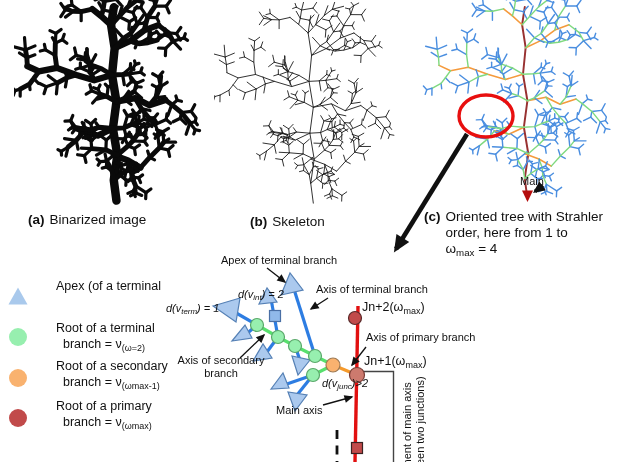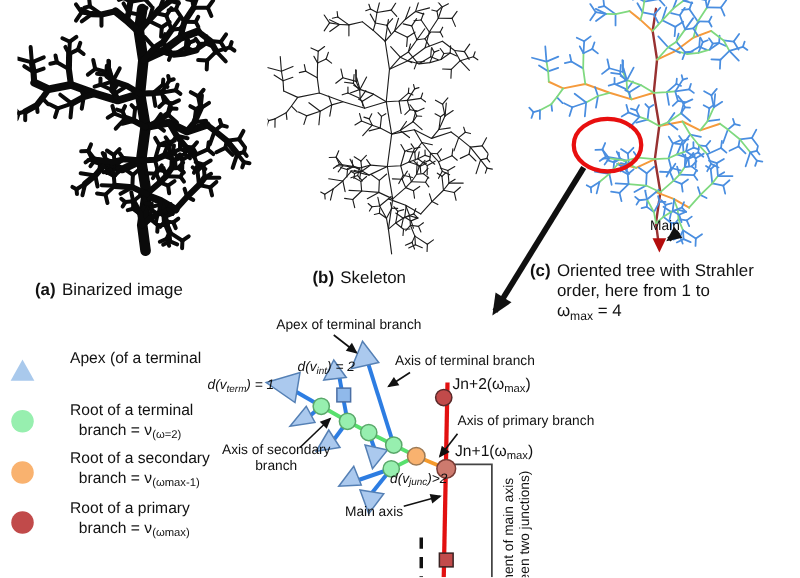--- a/index.html
+++ b/index.html
@@ -1259,21 +1259,21 @@
 
     <g stroke="#111" stroke-width="1.3">
       <line x1="107" y1="22" x2="125" y2="36" marker-end="url(#ah-s)"></line>
       <line x1="168" y1="52" x2="151" y2="63" marker-end="url(#ah-s)"></line>
       <line x1="80" y1="112" x2="104" y2="89" marker-end="url(#ah-s)"></line>
       <line x1="206" y1="101" x2="192" y2="119" marker-end="url(#ah-s)"></line>
       <line x1="163" y1="159" x2="192" y2="151" marker-end="url(#ah-s)"></line>
     </g>
   </svg>
 
-  <div class="caption" id="cap-a" style="left:28px;top:212px;margin-top:12px;">
+  <div class="caption" id="cap-a" style="left:28px;top:212px;">
     <span class="tag">(a)</span><span>Binarized image</span>
   </div>
   <div class="caption" id="cap-b" style="left:250px;top:214px;">
     <span class="tag">(b)</span><span>Skeleton</span>
   </div>
   <div class="caption" id="cap-c" style="left:424px;top:209px;">
     <span class="tag">(c)</span>
     <div class="cap-col">
       <span>Oriented tree with Strahler order, here from 1 to</span>
       <div><span>ω</span><span class="sub">max</span><span> = 4</span></div>
@@ -1318,18 +1318,18 @@
   </div>
 
   <div class="lbl" style="left:221px;top:254px;">Apex of terminal branch</div>
   <div class="lbl" style="left:316px;top:283px;">Axis of terminal branch</div>
   <div class="lbl math" style="left:238px;top:288px;"><span>d(v</span><span class="sub">int</span><span>) = 2</span></div>
   <div class="lbl math" style="left:166px;top:302px;"><span>d(v</span><span class="sub">term</span><span>) = 1</span></div>
   <div class="lbl center" style="left:173px;top:354px;width:96px;">Axis of secondary branch</div>
   <div class="lbl jlbl" style="left:362px;top:301px;"><span>Jn+2(ω</span><span class="sub">max</span><span>)</span></div>
   <div class="lbl" style="left:366px;top:331px;">Axis of primary branch</div>
   <div class="lbl jlbl" style="left:364px;top:355px;"><span>Jn+1(ω</span><span class="sub">max</span><span>)</span></div>
-  <div class="lbl math" style="left:312px;top:377px;"><span>d(v</span><span class="sub">junc</span><span>)&gt;2</span></div>
+  <div class="lbl math" style="left:322px;top:377px;"><span>d(v</span><span class="sub">junc</span><span>)&gt;2</span></div>
   <div class="lbl" style="left:276px;top:404px;">Main axis</div>
   <div class="rot" style="left:401px;top:488px;">Segment of main axis</div>
   <div class="rot" style="left:414px;top:492px;">(between two junctions)</div>
 
 </div>
 
 </body></html>

